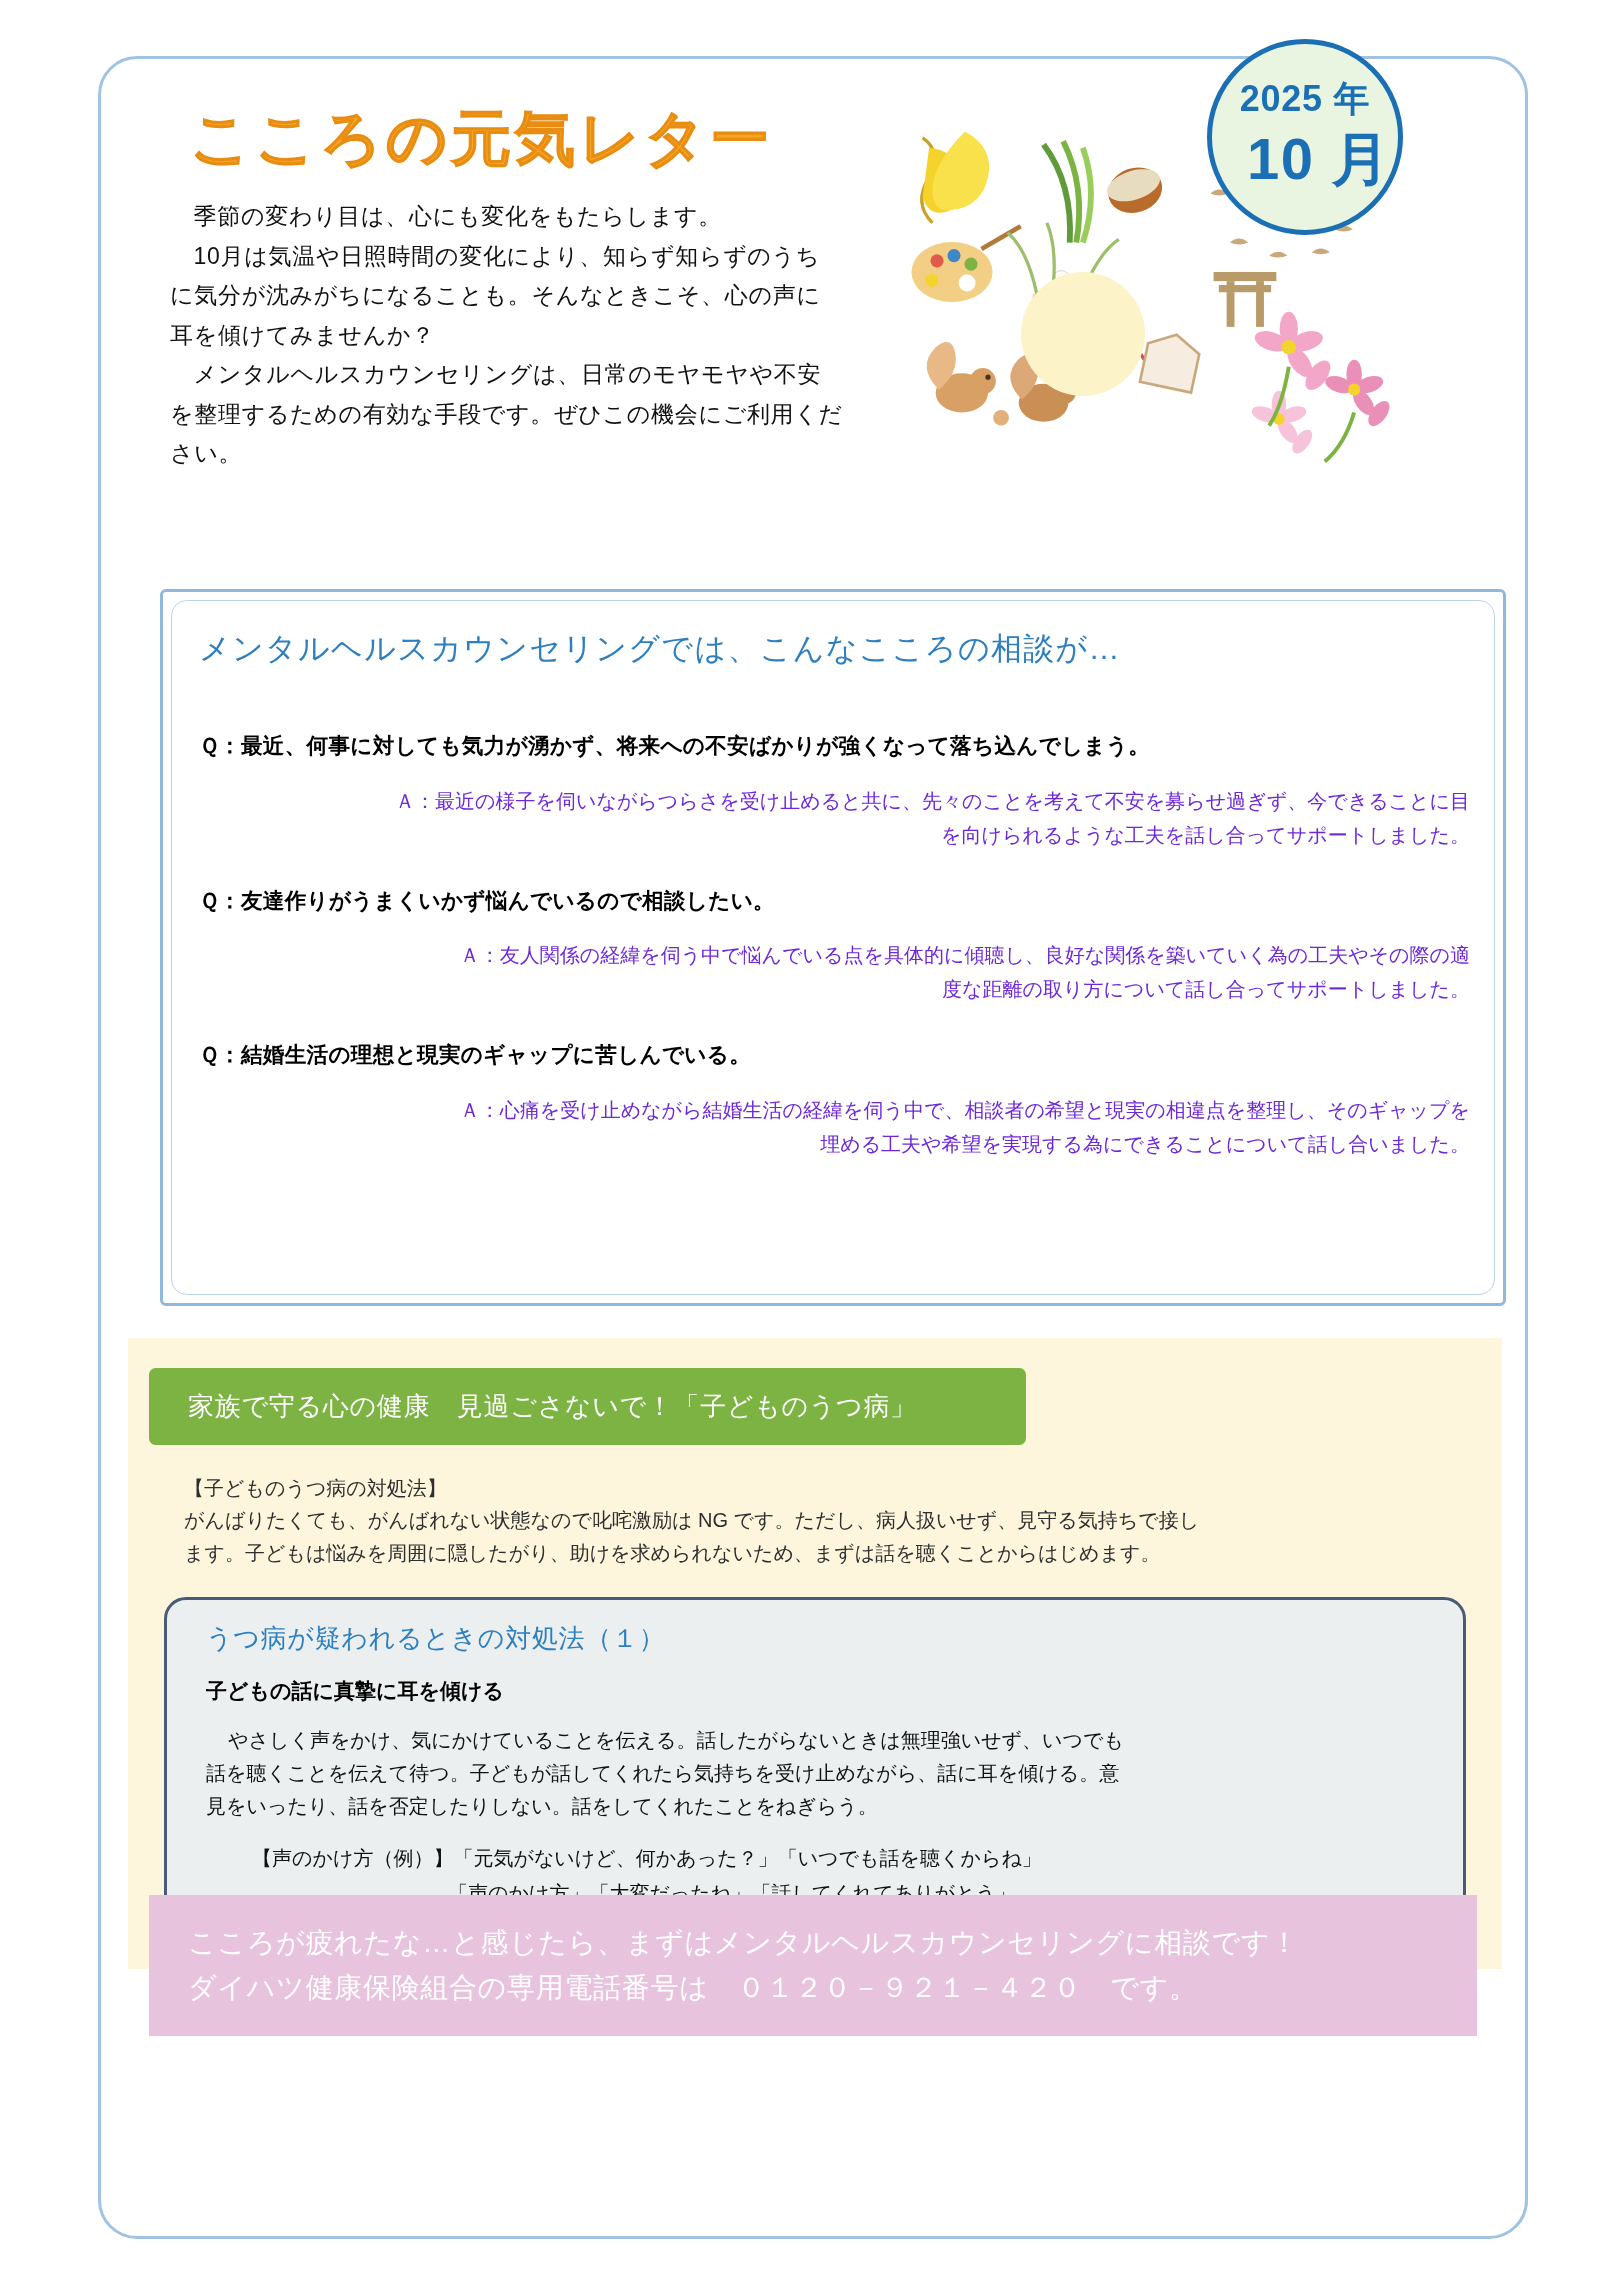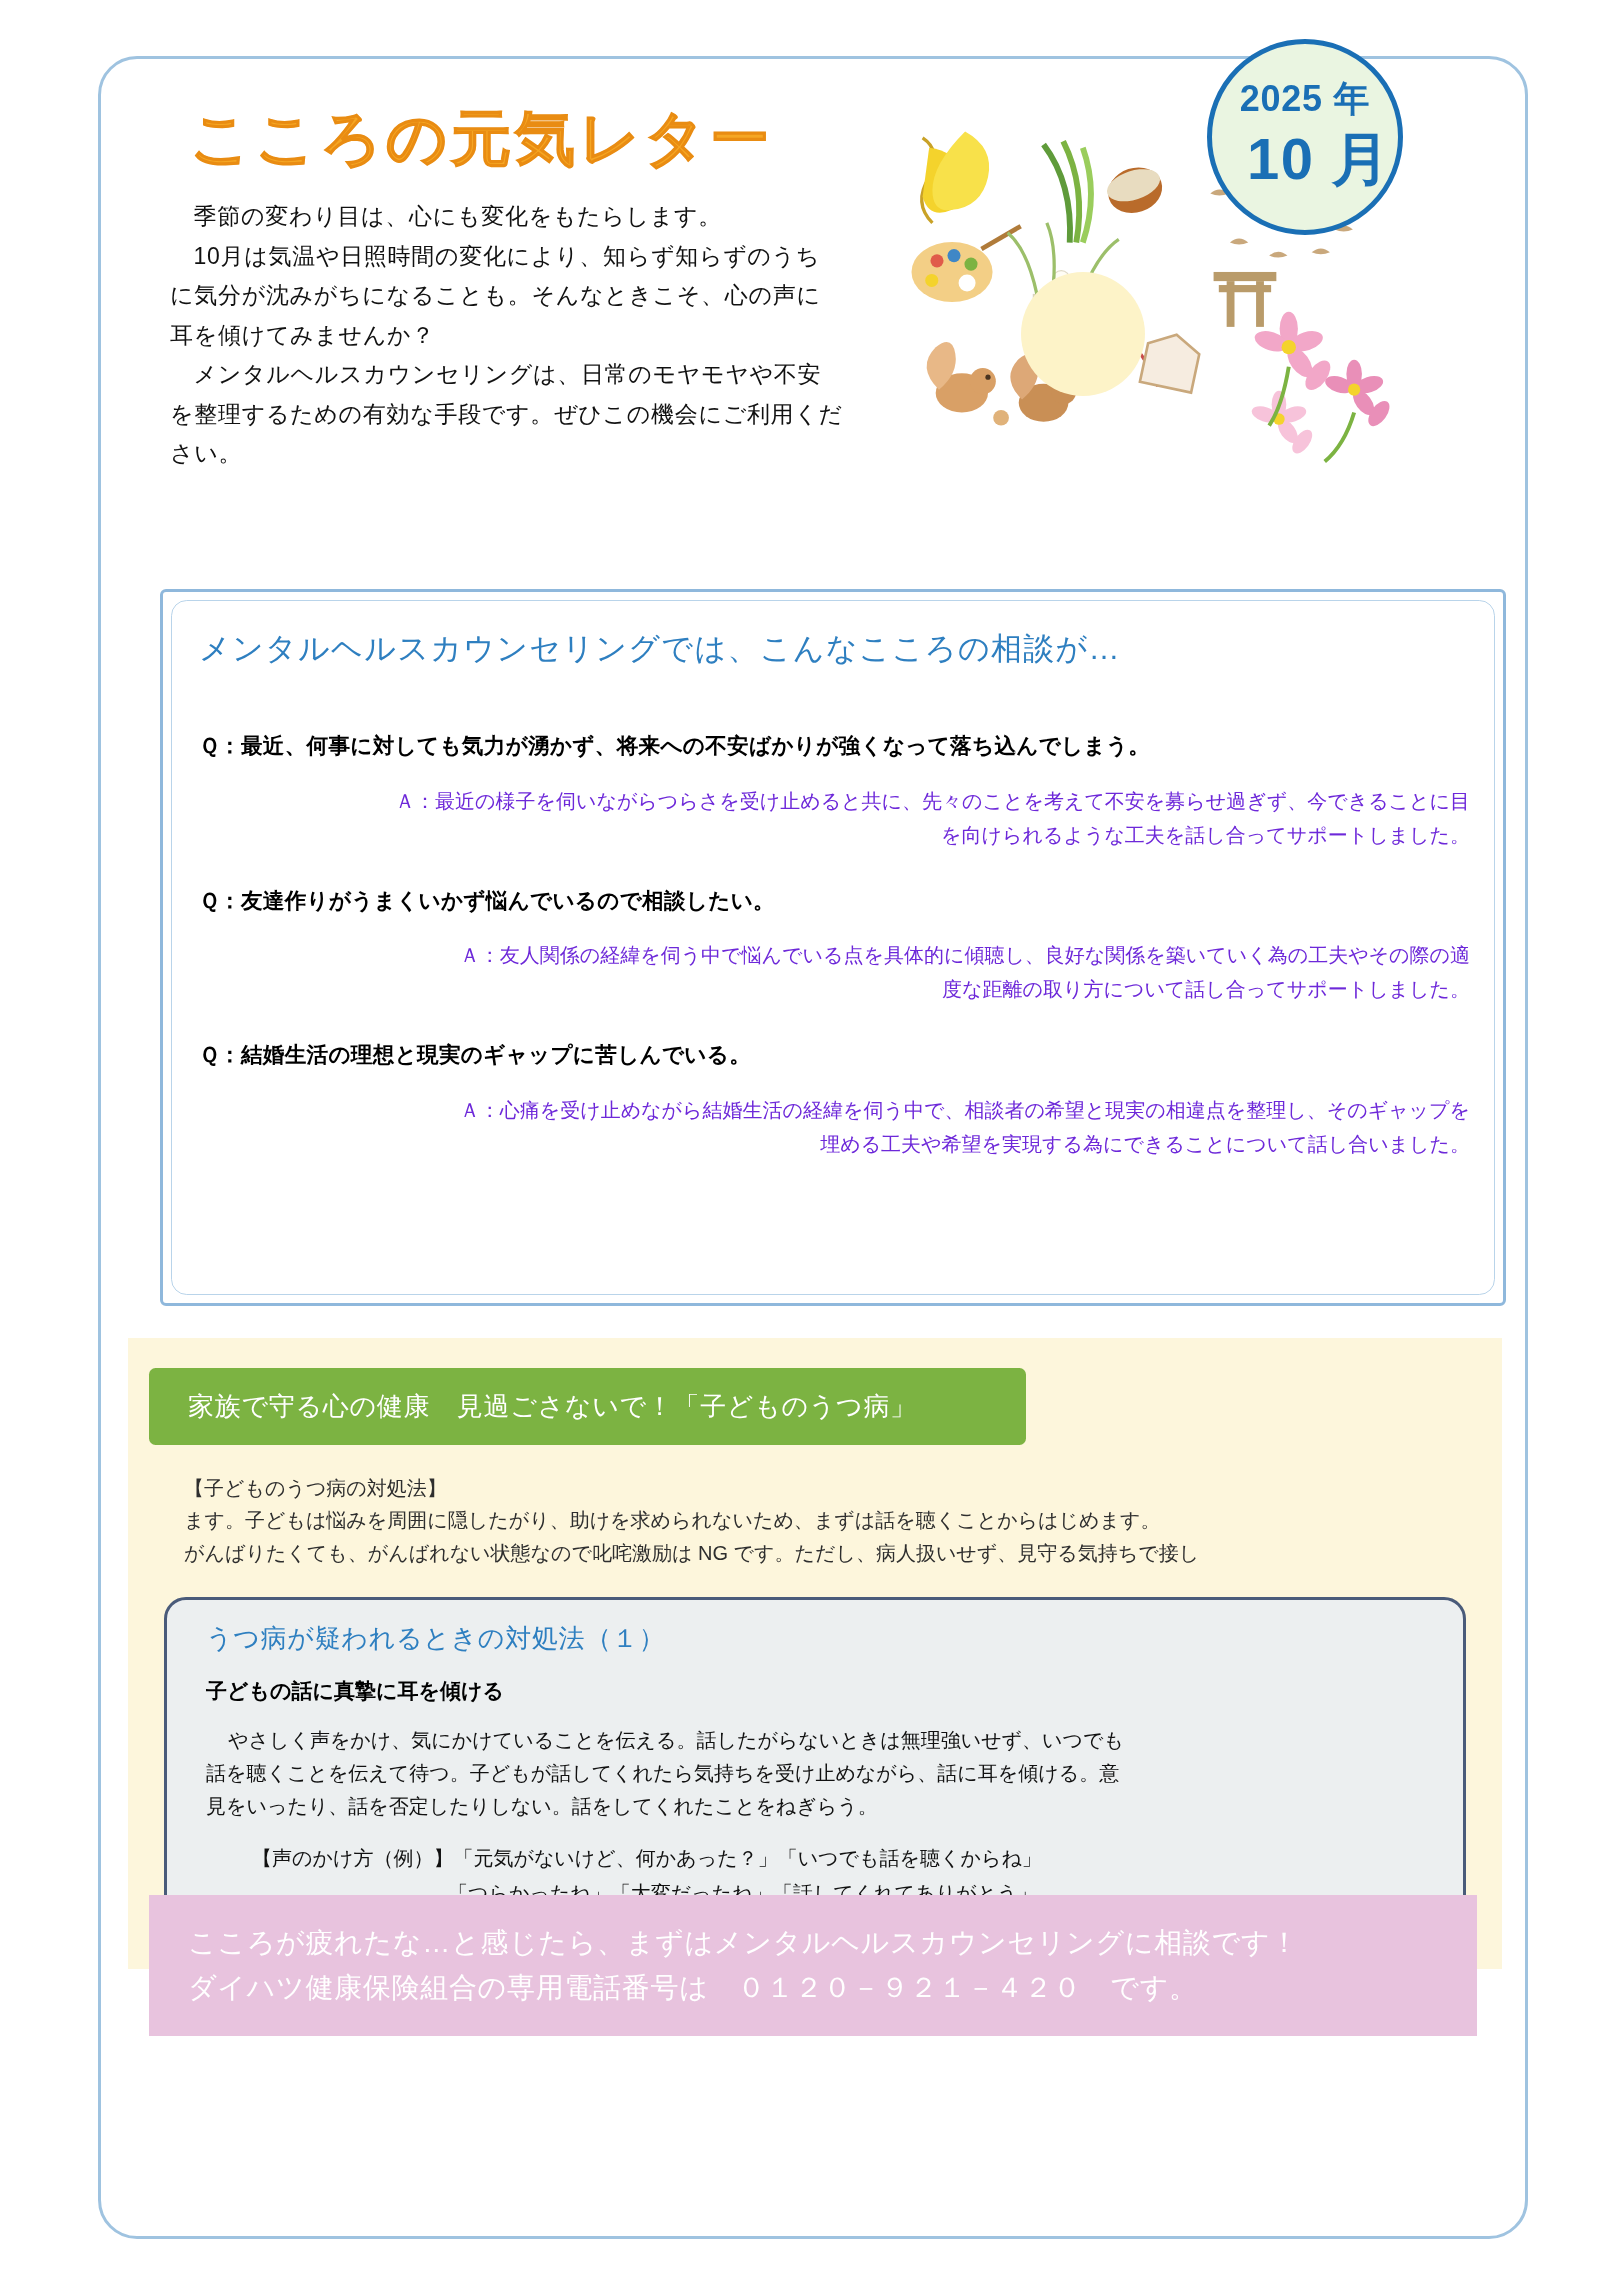--- a/index.html
+++ b/index.html
@@ -427,33 +427,33 @@
 </div>
 
 <div class="yellow-band"></div>
 
 <div class="green-bar">
   <span>家族で守る心の健康　見過ごさないで！「子どものうつ病」</span>
 </div>
 
 <div class="yellow-text">
   <div>【子どものうつ病の対処法】</div>
+  <div>がんばりたくても、がんばれない状態なので叱咤激励は NG です。ただし、病人扱いせず、見守る気持ちで接し</div>
   <div>ます。子どもは悩みを周囲に隠したがり、助けを求められないため、まずは話を聴くことからはじめます。</div>
-  <div>がんばりたくても、がんばれない状態なので叱咤激励は NG です。ただし、病人扱いせず、見守る気持ちで接し</div>
 </div>
 
 <div class="gray-box">
   <div class="gray-title">うつ病が疑われるときの対処法（１）</div>
   <div class="gray-sub">子どもの話に真摯に耳を傾ける</div>
   <div class="gray-body">
     <p>やさしく声をかけ、気にかけていることを伝える。話したがらないときは無理強いせず、いつでも</p>
     <p style="text-indent:0">話を聴くことを伝えて待つ。子どもが話してくれたら気持ちを受け止めながら、話に耳を傾ける。意</p>
     <p style="text-indent:0">見をいったり、話を否定したりしない。話をしてくれたことをねぎらう。</p>
   </div>
   <div class="gray-ex1">【声のかけ方（例）】「元気がないけど、何かあった？」「いつでも話を聴くからね」</div>
-  <div class="gray-ex2">「つらかったね」「大変だったね」「話してくれてありがとう」</div>
+  <div class="gray-ex2">「声のかけ方」「大変だったね」「話してくれてありがとう」</div>
 </div>
 
 <div class="pink-box">
   <div class="pink-line">こころが疲れたな…と感じたら、まずはメンタルヘルスカウンセリングに相談です！</div>
   <div class="pink-line">ダイハツ健康保険組合の専用電話番号は　０１２０－９２１－４２０　です。</div>
 </div>
 
 
 </body></html>

